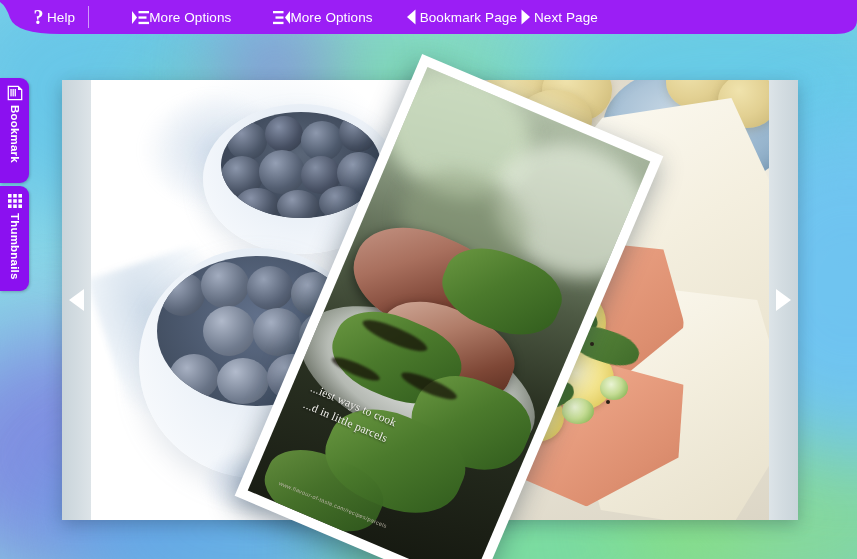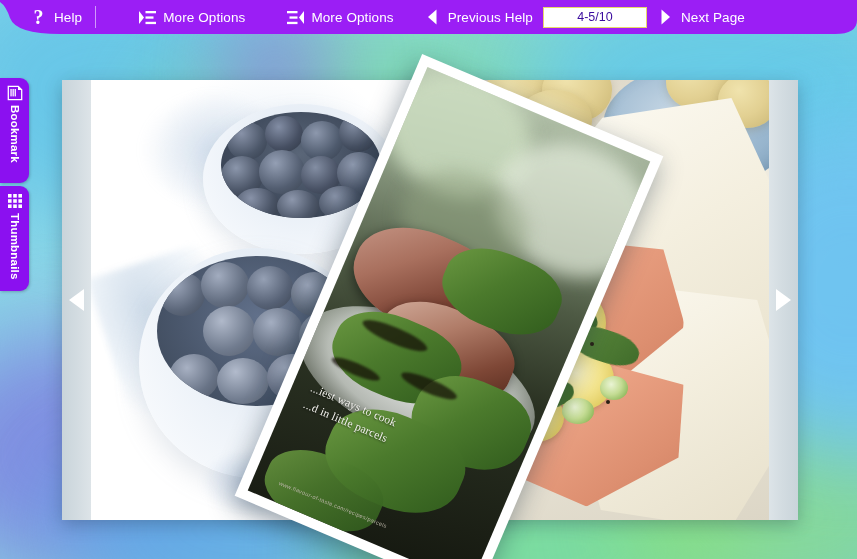--- a/index.html
+++ b/index.html
@@ -24,21 +24,21 @@
   #toolbar-inner{
     position:absolute;left:0;top:0;width:857px;height:34px;
     display:flex;align-items:center;z-index:2;
     padding-left:30px;box-sizing:border-box;
   }
   .tb-btn{
     display:flex;align-items:center;height:34px;
     color:#ffffff;font-size:13.5px;white-space:nowrap;
     cursor:pointer;user-select:none;
   }
-  .tb-btn .tb-label{margin-left:7px;letter-spacing:0.1px;text-align:center;}
+  .tb-btn .tb-label{letter-spacing:0.1px;text-align:center;}
   .tb-ico{display:inline-flex;align-items:center;justify-content:center;
     width:17px;height:17px;color:#fff;flex:0 0 auto;}
   .tb-ico svg{display:block;}
   .tb-sep{width:1px;height:22px;background:rgba(255,255,255,0.55);margin:0 13px;flex:0 0 auto;}
   .tb-gap-lg{width:42px;flex:0 0 auto;}
   .tb-gap-md{width:30px;flex:0 0 auto;}
   .tb-gap-sm{width:14px;flex:0 0 auto;}
   .qmark{font-size:20px;font-weight:bold;line-height:1;color:#fff;font-family:"Liberation Serif",serif;}
 
   #page-indicator{
@@ -244,26 +244,23 @@
     </div>
 
     <span class="tb-gap-md"></span>
 
     <div class="tb-btn">
       <span class="tb-ico">
         <svg width="13" height="16" viewBox="0 0 13 16">
           <path d="M10.5 0.5 L10.5 15.5 L2 8 Z" fill="#fff"></path>
         </svg>
       </span>
-      <span class="tb-label">Previous Help</span>
-    </div>
-
-    <div id="page-indicator">
-      <span>4-5/10</span>
-    </div>
+      <span class="tb-label">Bookmark Page</span>
+    </div>
+
 
     <div class="tb-btn">
       <span class="tb-ico">
         <svg width="13" height="16" viewBox="0 0 13 16">
           <path d="M2.5 0.5 L2.5 15.5 L11 8 Z" fill="#fff"></path>
         </svg>
       </span>
       <span class="tb-label">Next Page</span>
     </div>
 

